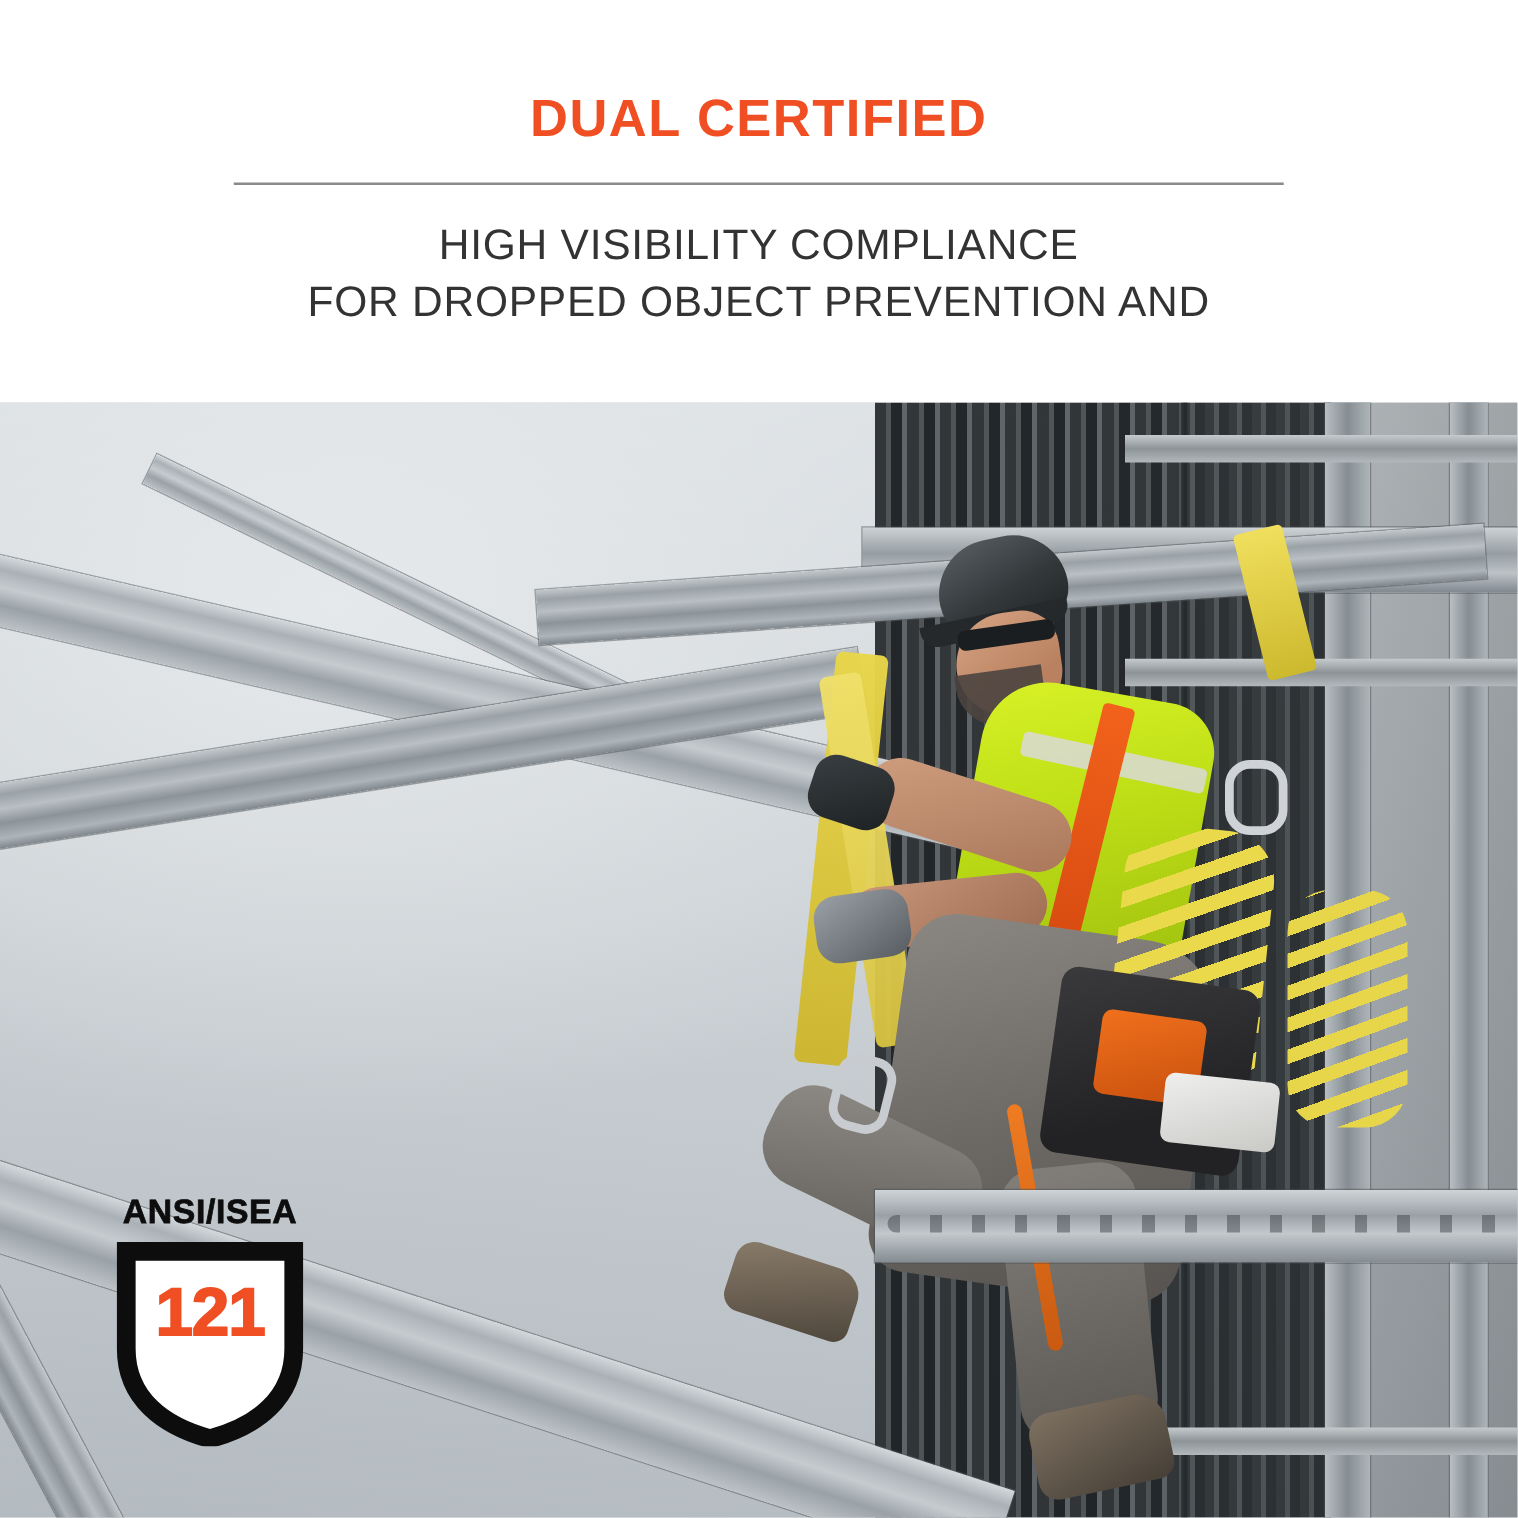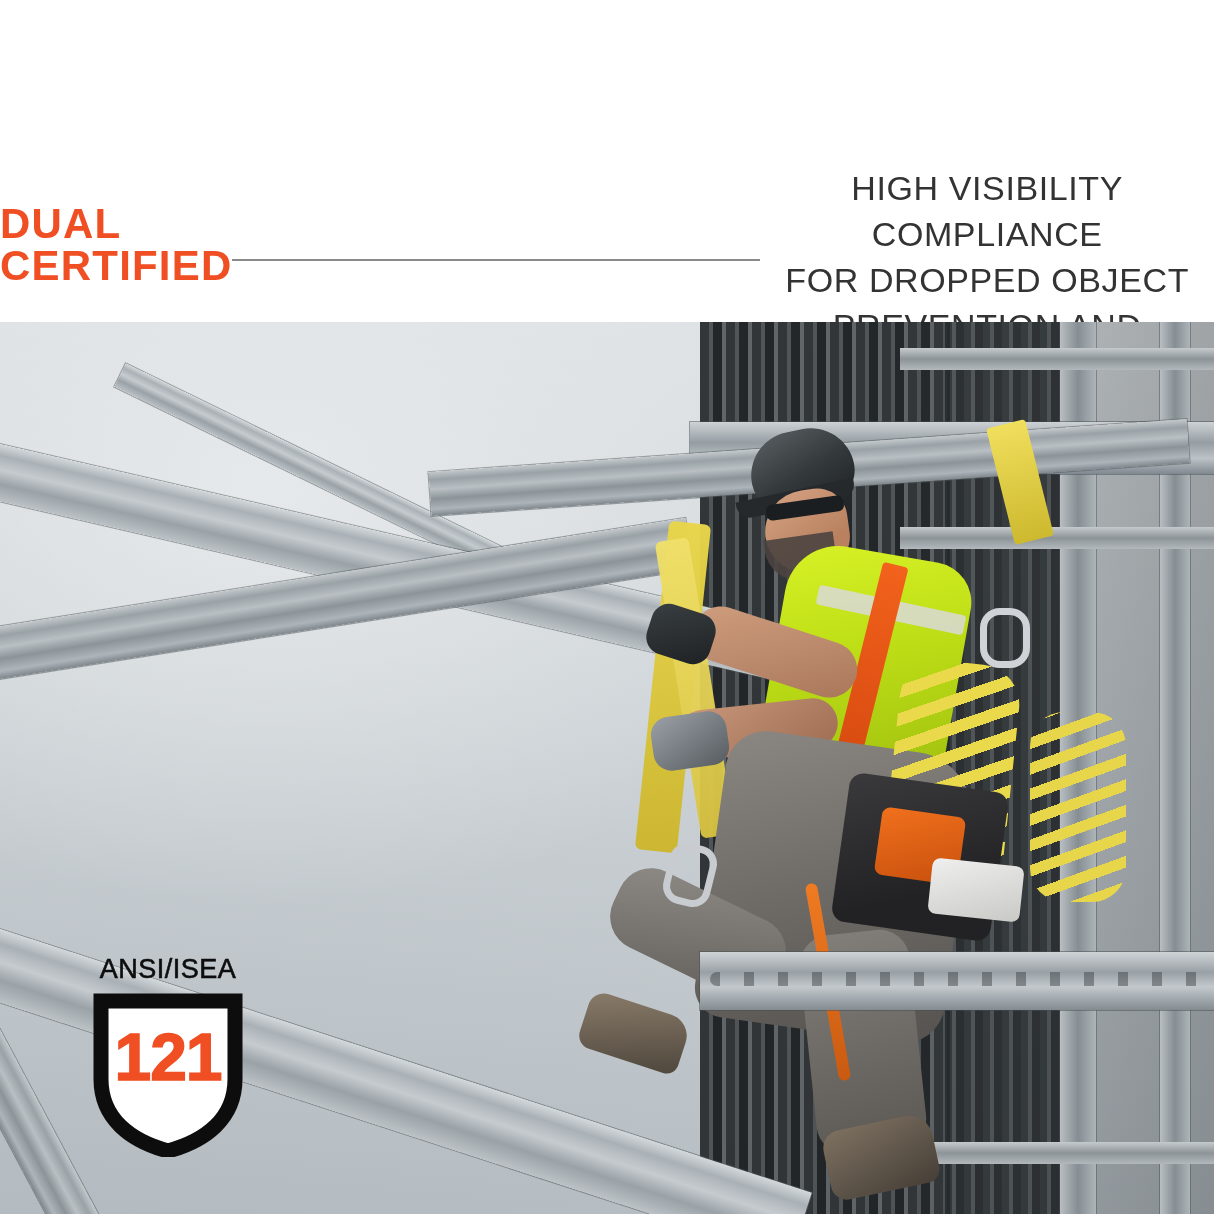--- a/index.html
+++ b/index.html
@@ -23,26 +23,25 @@
 
   
   .header {
     position: absolute;
     left: 0;
     top: 0;
     width: 1214px;
     height: 322px;
     background: #ffffff;
     display: flex;
-    flex-direction: row;
+    flex-direction: column;
     align-items: center;
     justify-content: flex-start;
     box-sizing: border-box;
     padding-top: 74px;
-    margin-top: 47px;
   }
 
   .headline {
     font-size: 42px;
     font-weight: bold;
     letter-spacing: 1.2px;
     color: #F04E23;
     text-transform: uppercase;
     line-height: 1;
     font-family: "Liberation Sans", sans-serif;
@@ -428,41 +427,41 @@
 
   
   .badge {
     position: absolute;
     width: 168px;
   }
   .badge-121 { left: 84px; top: 632px; }
 
   .badge-label {
     font-size: 27px;
-    font-weight: normal;
+    font-weight: bold;
     letter-spacing: 0.5px;
     color: #0d0d0d;
     text-align: center;
     font-family: "Liberation Sans", sans-serif;
     -webkit-text-stroke: 0.6px #0d0d0d;
     white-space: nowrap;
   }
   .shield-wrap {
     position: relative;
     width: 150px;
     height: 164px;
     margin: 8px auto 0 auto;
   }
   .shield-wrap svg { display: block; }
   .shield-num {
     position: absolute;
     left: 0; top: 26px;
     width: 150px;
     text-align: center;
-    font-size: 66px;
+    font-size: 54px;
     font-weight: bold;
     color: #F04E23;
     letter-spacing: -1px;
     font-family: "Liberation Sans", sans-serif;
     -webkit-text-stroke: 1.5px #F04E23;
   }
 </style>
 </head>
 <body>
 

